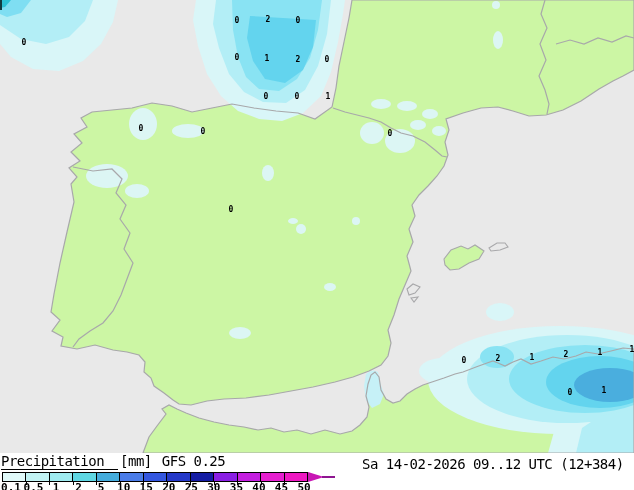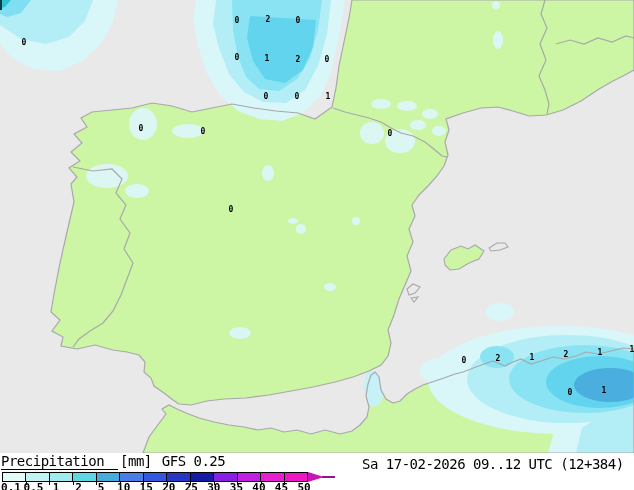--- a/index.html
+++ b/index.html
@@ -171,21 +171,21 @@
         <div class="cell" style="background: rgb(238, 24, 194);"></div>
       </div>
 
     <svg id="scale-arrow" width="28" height="10">
       <polygon points="0,0 16,5 0,10" fill="#c816b4"></polygon>
       <rect x="14" y="4" width="13" height="2" fill="#8e1690"></rect>
     </svg>
 
     <div id="scale-labels"></div>
 
-    <div id="datetime">Sa 17-02-2026 09..12 UTC (12+384)</div>
+    <div id="datetime">Sa 14-02-2026 09..12 UTC (12+384)</div>
   <span class="scale-label" style="left: 11px;">0.1</span>
       <span class="scale-label" style="left: 33.54px;">0.5</span>
       <div class="tick" style="left: 25.5px;"></div>
       <span class="scale-label" style="left: 56.08px;">1</span>
       <div class="tick" style="left: 49px;"></div>
       <span class="scale-label" style="left: 78.62px;">2</span>
       <div class="tick" style="left: 72.5px;"></div>
       <span class="scale-label" style="left: 101.16px;">5</span>
       <div class="tick" style="left: 96px;"></div>
       <span class="scale-label" style="left: 123.7px;">10</span>

